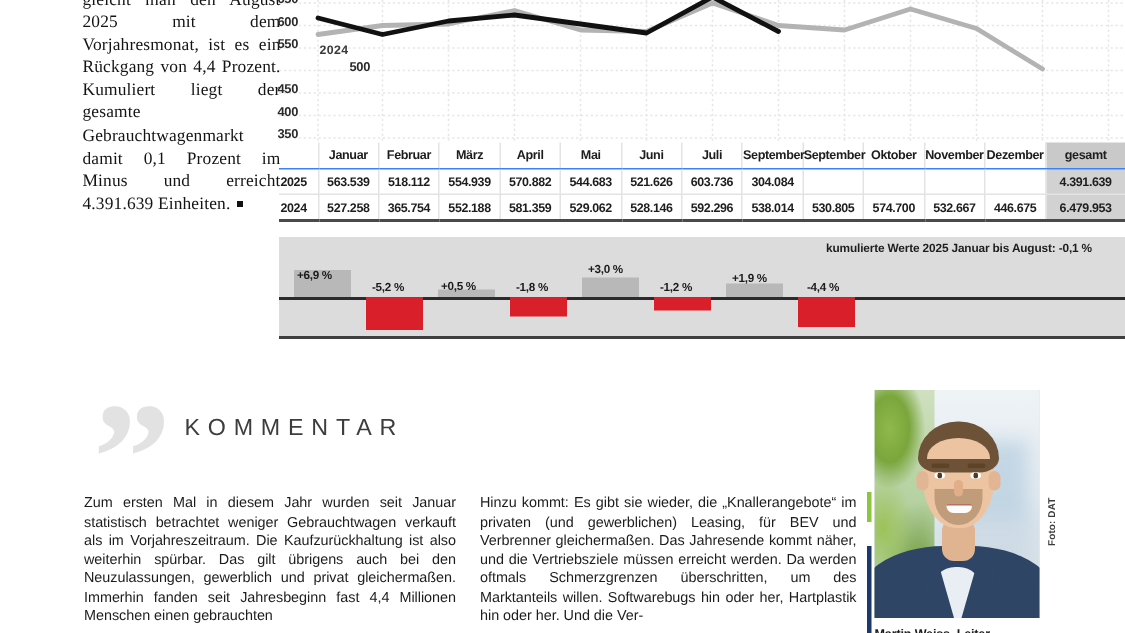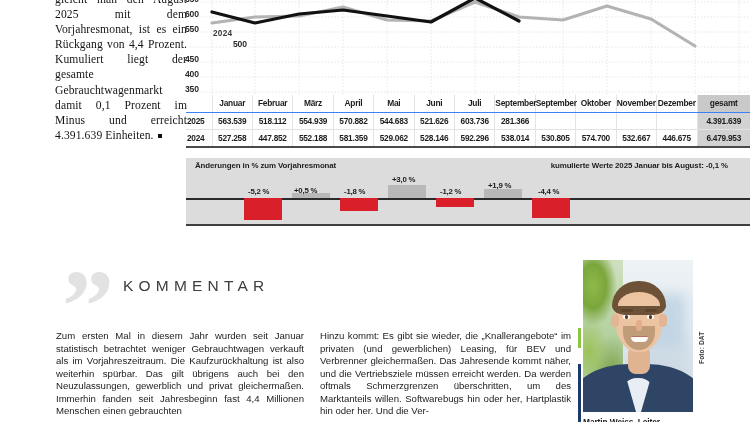--- a/index.html
+++ b/index.html
@@ -471,51 +471,54 @@
     <tbody>
       <tr class="row-2025">
         <td class="rowhead">2025</td>
         <td>563.539</td>
         <td>518.112</td>
         <td>554.939</td>
         <td>570.882</td>
         <td>544.683</td>
         <td>521.626</td>
         <td>603.736</td>
-        <td>281.366</td>
+        <td>304.084</td>
         <td></td>
         <td></td>
         <td></td>
         <td></td>
         <td class="col-total">4.391.639</td>
       </tr>
       <tr class="row-2024">
         <td class="rowhead">2024</td>
         <td>527.258</td>
-        <td>447.852</td>
+        <td>365.754</td>
         <td>552.188</td>
         <td>581.359</td>
         <td>529.062</td>
         <td>528.146</td>
         <td>592.296</td>
         <td>538.014</td>
         <td>530.805</td>
         <td>574.700</td>
         <td>532.667</td>
         <td>446.675</td>
         <td class="col-total">6.479.953</td>
       </tr>
     </tbody>
   </table>
 
   <div id="pct-panel">
-    <div id="pct-caption">Änderungen in % zum Vorjahresmonat</div>
     <div id="pct-cumulative">kumulierte Werte 2025 Januar bis August: -0,1 %</div>
     <div id="pct-zeroline"></div>
 
+    <div class="pct-slot" style="left:4px;width:50px;">
+      <div class="pct-bar pos" style="height:18px;"></div>
+      <div class="pct-value" style="left:8px;top:7px;">+6,9 %</div>
+    </div>
     <div class="pct-slot" style="left:52px;width:50px;">
       <div class="pct-bar neg" style="height:22px;"></div>
       <div class="pct-value" style="left:10px;top:15px;">-5,2 %</div>
     </div>
     <div class="pct-slot" style="left:100px;width:50px;">
       <div class="pct-bar pos" style="height:5px;"></div>
       <div class="pct-value" style="left:8px;top:14px;">+0,5 %</div>
     </div>
     <div class="pct-slot" style="left:148px;width:50px;">
       <div class="pct-bar neg" style="height:13px;"></div>

